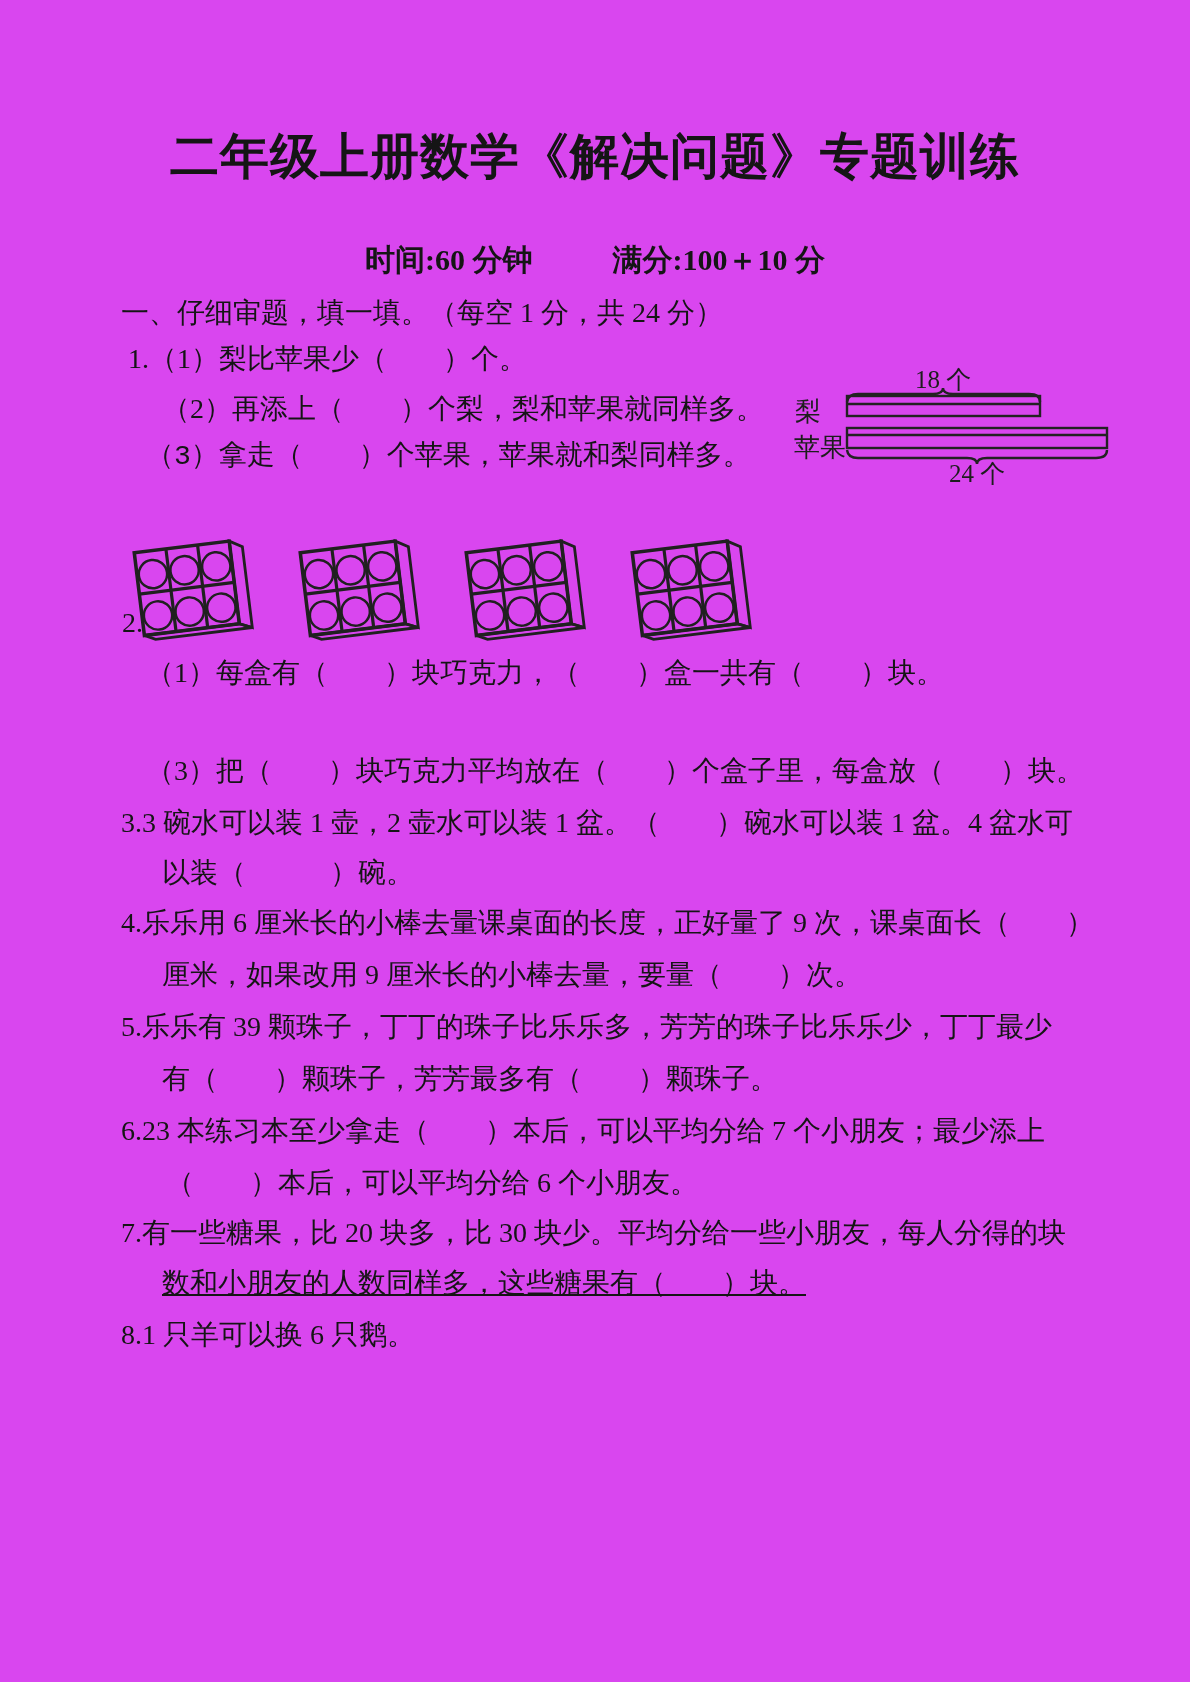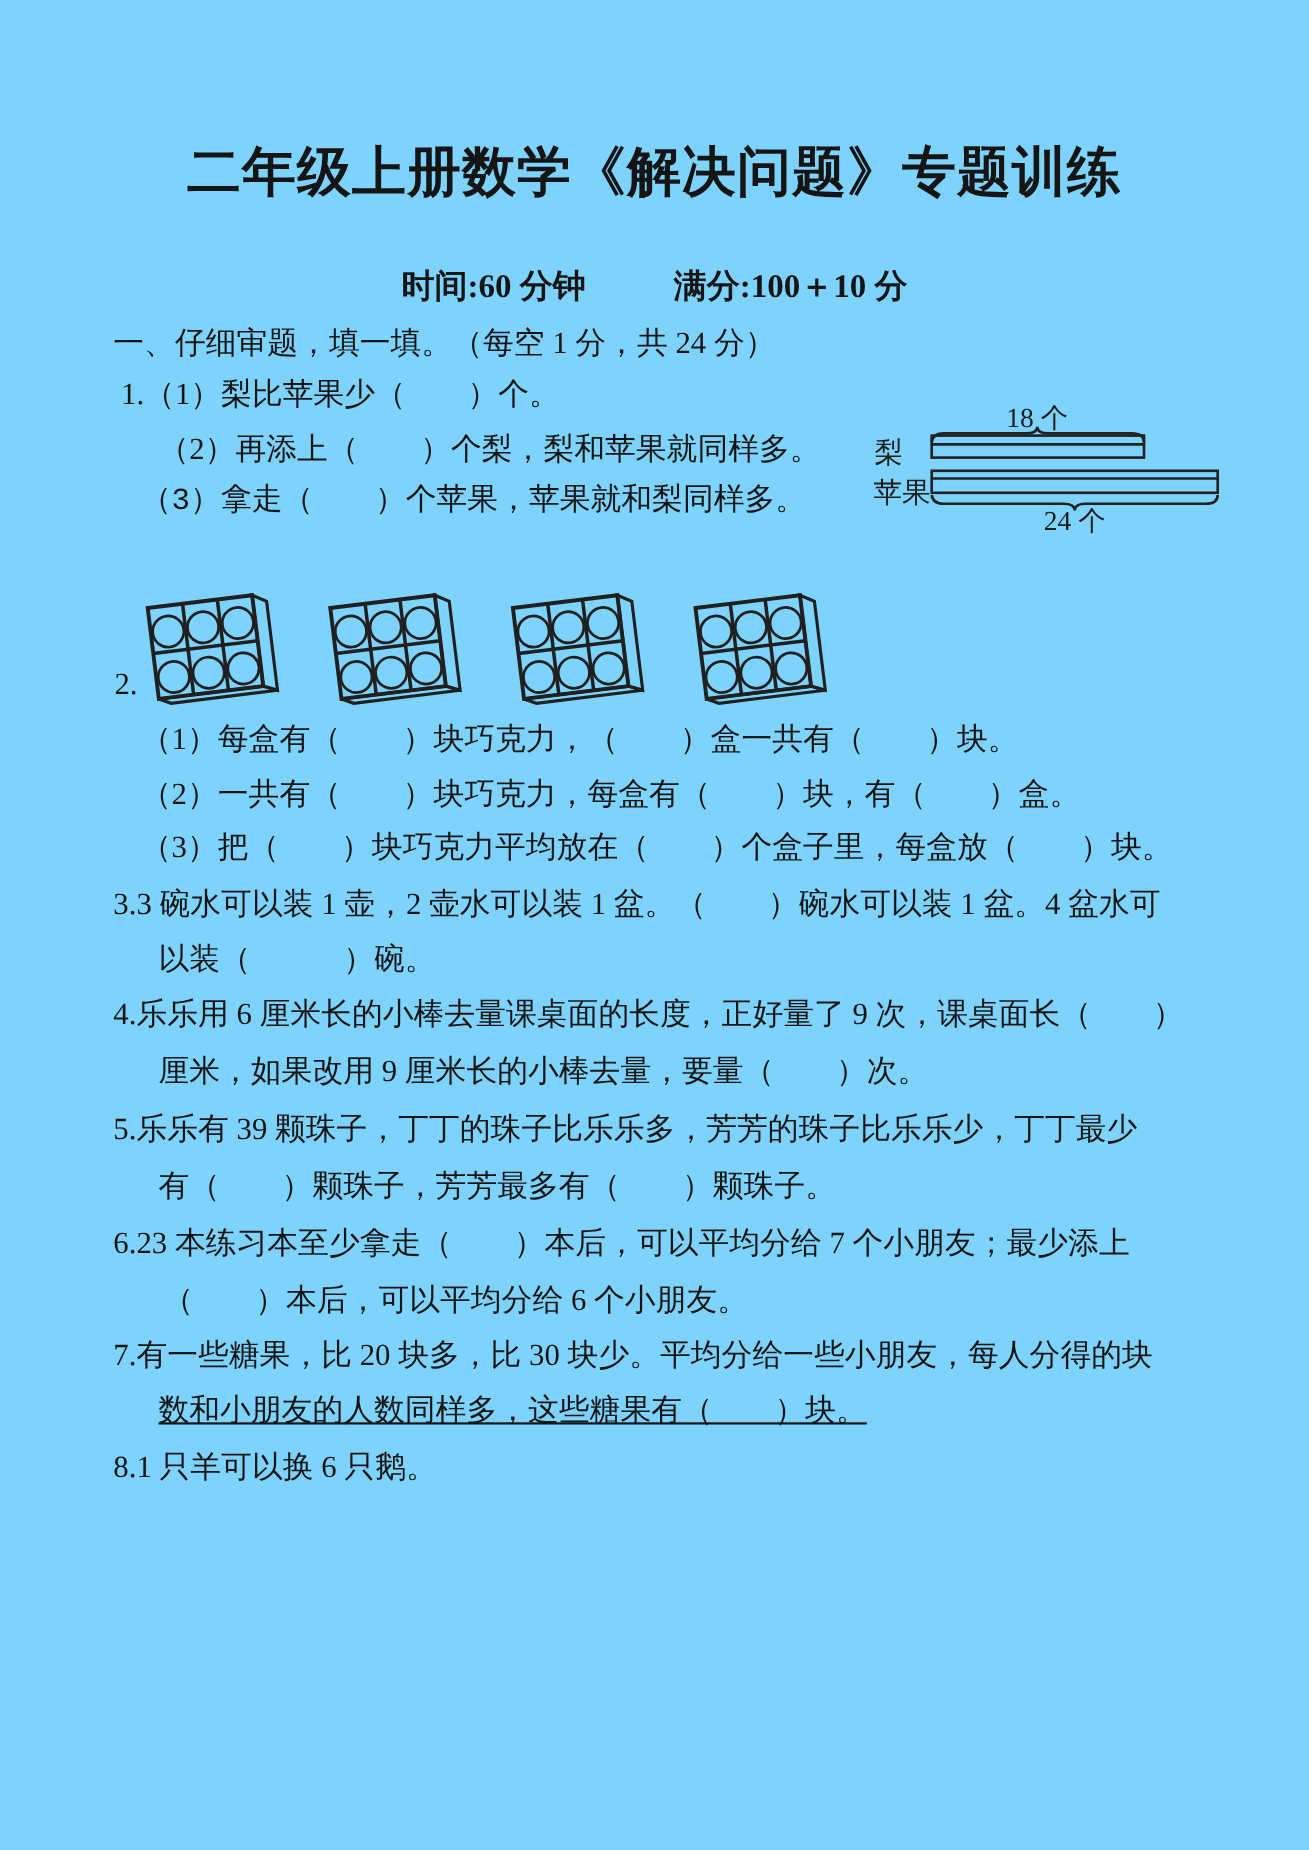--- a/index.html
+++ b/index.html
@@ -1,38 +1,39 @@
 <!DOCTYPE html>
 <html><head>
 <meta charset="utf-8">
 <style>
   html,body{margin:0;padding:0;background:#ffffff;}
   .page{
     position:relative;
     width:1190px;height:1682px;
-    background:#7dd3fc;
+    background:#d946ef;
     font-family:"Liberation Serif","DejaVu Serif",serif;
     color:#151515;
     overflow:hidden;
   }
   .title{
     position:absolute;top:124px;left:0;width:100%;
     margin:0;text-align:center;
     font-size:49px;font-weight:bold;letter-spacing:1px;
   }
   .subtitle{
     position:absolute;top:240px;left:0;width:100%;
     display:flex;justify-content:center;gap:80px;
     font-size:30px;font-weight:bold;
   }
   .line{
     position:absolute;
     font-size:28px;
     white-space:nowrap;
     line-height:1.2;
+    margin-left:18px;
   }
   .diagram{position:absolute;left:788px;top:360px;}
   .diagram text{font-family:"Liberation Serif","DejaVu Serif",serif;fill:#1d1d1d;}
   .diagram .shape{fill:none;stroke:#222;stroke-width:2.4;}
   .boxes-row{
     position:absolute;left:136px;top:540px;
     display:flex;gap:42px;
   }
   .choco-box{width:124px;transform:rotate(-7deg);}
   .choco-box svg{display:block;width:124px;height:auto;}
@@ -153,21 +154,20 @@
               <circle cx="22" cy="79.5" r="16"></circle>
               <circle cx="58" cy="79.5" r="16"></circle>
               <circle cx="94" cy="79.5" r="16"></circle>
             </g>
     </g>
   </svg>
       </div>
     </div>
   <div class="line" style="top:606px;left:104px;">2.</div>
   <div class="line" style="top:656px;left:128px;">（1）每盒有（　　）块巧克力，（　　）盒一共有（　　）块。</div>
-  <div class="line" style="top:706px;left:128px;">（2）一共有（　　）块巧克力，每盒有（　　）块，有（　　）盒。</div>
   <div class="line" style="top:754px;left:128px;">（3）把（　　）块巧克力平均放在（　　）个盒子里，每盒放（　　）块。</div>
 
   <div class="line" style="top:806px;left:103px;">3.3 碗水可以装 1 壶，2 壶水可以装 1 盆。（　　）碗水可以装 1 盆。4 盆水可</div>
   <div class="line" style="top:856px;left:144px;">以装（　　　）碗。</div>
 
   <div class="line" style="top:906px;left:103px;">4.乐乐用 6 厘米长的小棒去量课桌面的长度，正好量了 9 次，课桌面长（　　）</div>
   <div class="line" style="top:958px;left:144px;">厘米，如果改用 9 厘米长的小棒去量，要量（　　）次。</div>
 
   <div class="line" style="top:1010px;left:103px;">5.乐乐有 39 颗珠子，丁丁的珠子比乐乐多，芳芳的珠子比乐乐少，丁丁最少</div>
   <div class="line" style="top:1062px;left:144px;">有（　　）颗珠子，芳芳最多有（　　）颗珠子。</div>

